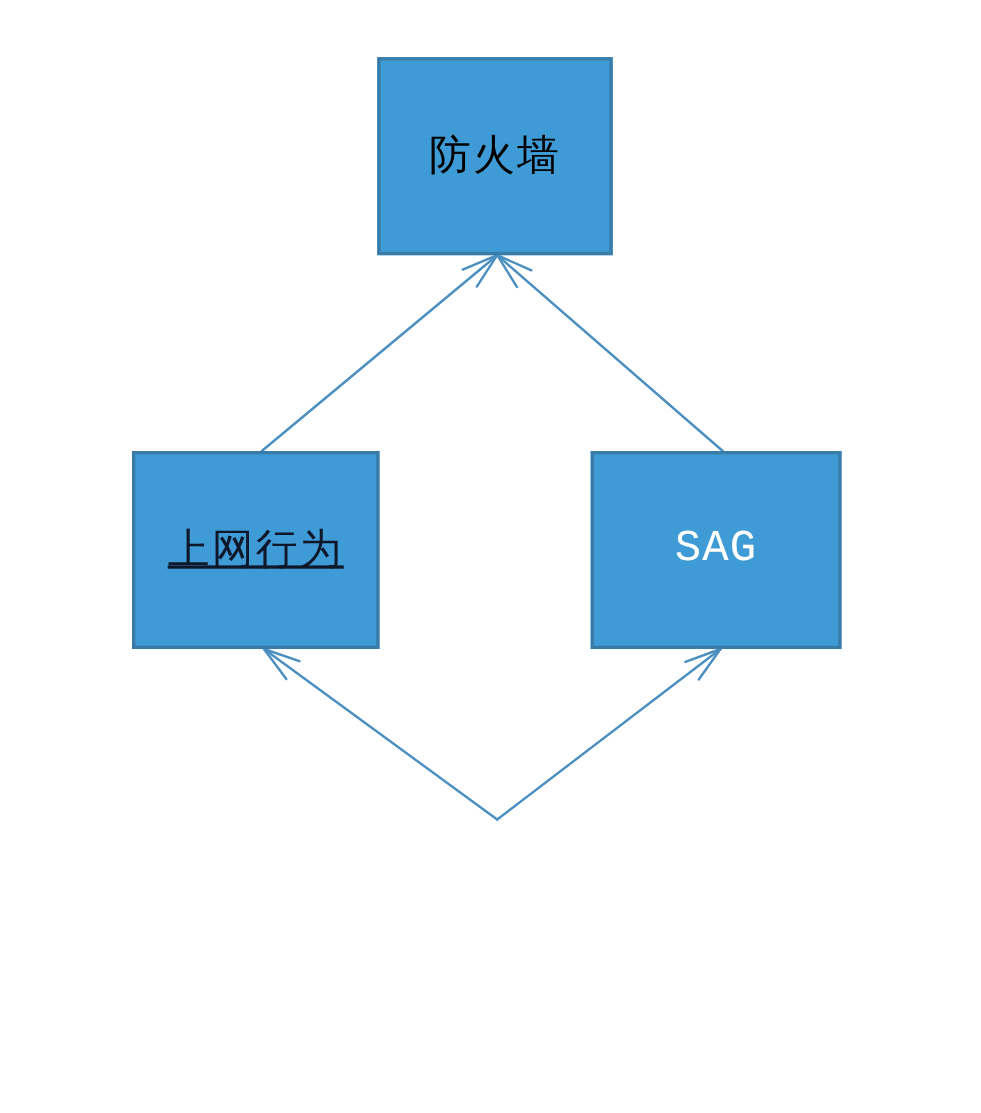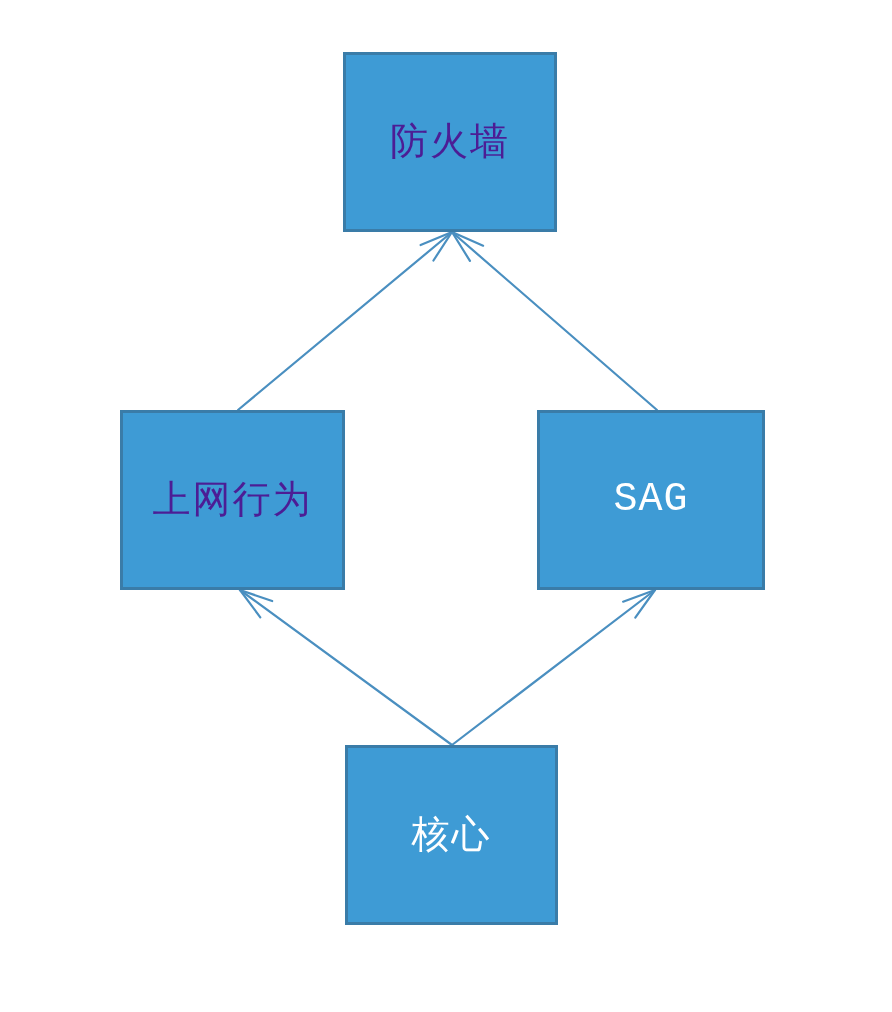--- a/index.html
+++ b/index.html
@@ -78,28 +78,25 @@
         <line x1="240" y1="590" x2="260.29047345412215" y2="617.28180138861" stroke="#4a8fc0" stroke-width="2.2" stroke-linecap="round"></line>
       </g>
       <g>
         <line x1="452" y1="745" x2="655" y2="590" stroke="#4a8fc0" stroke-width="2.2" stroke-linecap="round"></line>
         <line x1="655" y1="590" x2="635.2813072782722" y2="617.6978908465261" stroke="#4a8fc0" stroke-width="2.2" stroke-linecap="round"></line>
         <line x1="655" y1="590" x2="623.0860550218895" y2="601.7260443430057" stroke="#4a8fc0" stroke-width="2.2" stroke-linecap="round"></line>
       </g>
     </svg>
 
   <div class="node" id="node-firewall" style="left: 343px; top: 52px; width: 214px; height: 180px; background: rgb(62, 155, 213); border-color: rgb(58, 124, 168);">
-    <span class="node-label cjk" style="color: #4c1d95; text-align: right;">防火墙</span>
+    <span class="node-label cjk" style="color: #000000; text-align: right;">防火墙</span>
   </div>
 
   <div class="node" id="node-internet-behavior" style="left: 120px; top: 410px; width: 225px; height: 180px; background: rgb(62, 155, 213); border-color: rgb(58, 124, 168);">
-    <span class="node-label cjk" style="color: #4c1d95;">上网行为</span>
+    <span class="node-label cjk" style="color: #0f172a; text-decoration: underline;">上网行为</span>
   </div>
 
   <div class="node" id="node-sag" style="left: 537px; top: 410px; width: 228px; height: 180px; background: rgb(62, 155, 213); border-color: rgb(58, 124, 168);">
     <span class="node-label latin" style="color: rgb(255, 255, 255);">SAG</span>
   </div>
 
-  <div class="node" id="node-core" style="left: 345px; top: 745px; width: 213px; height: 180px; background: rgb(62, 155, 213); border-color: rgb(58, 124, 168);">
-    <span class="node-label cjk" style="color: rgb(255, 255, 255);">核心</span>
-  </div>
 
 </div>
 
 </body></html>

